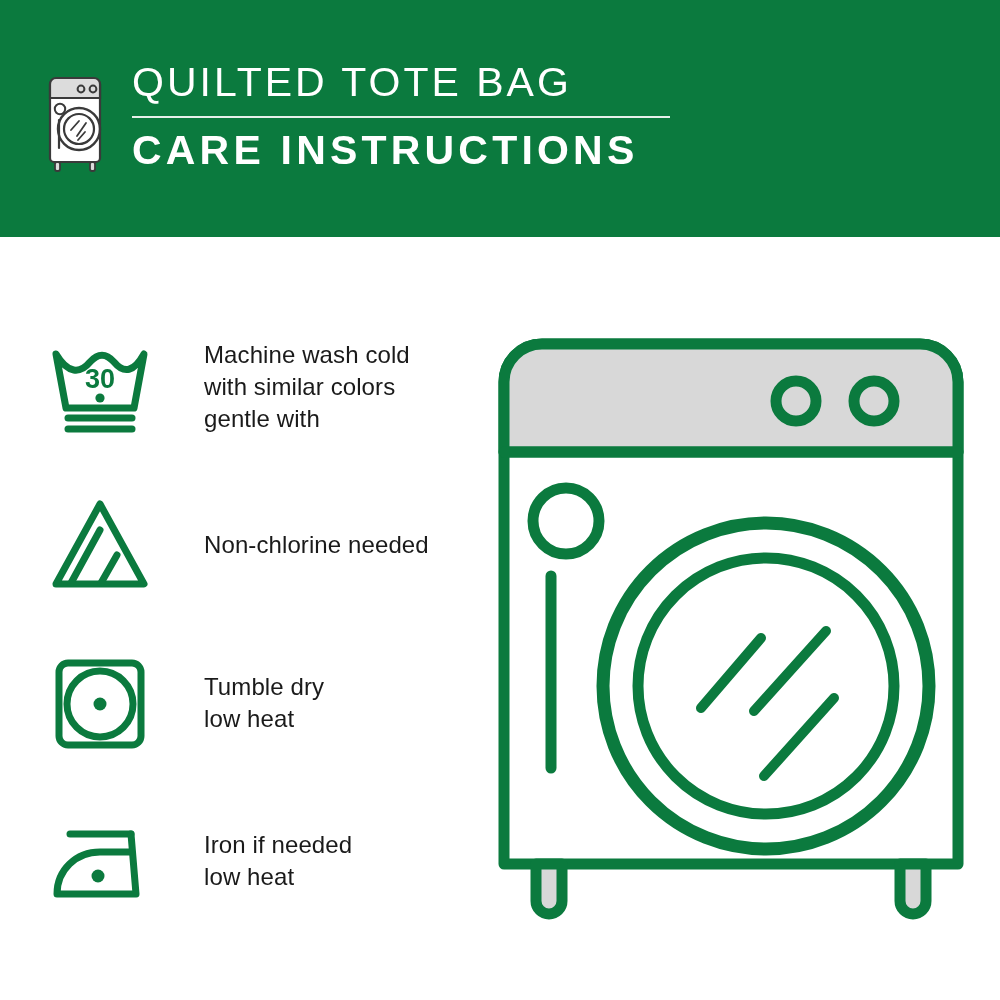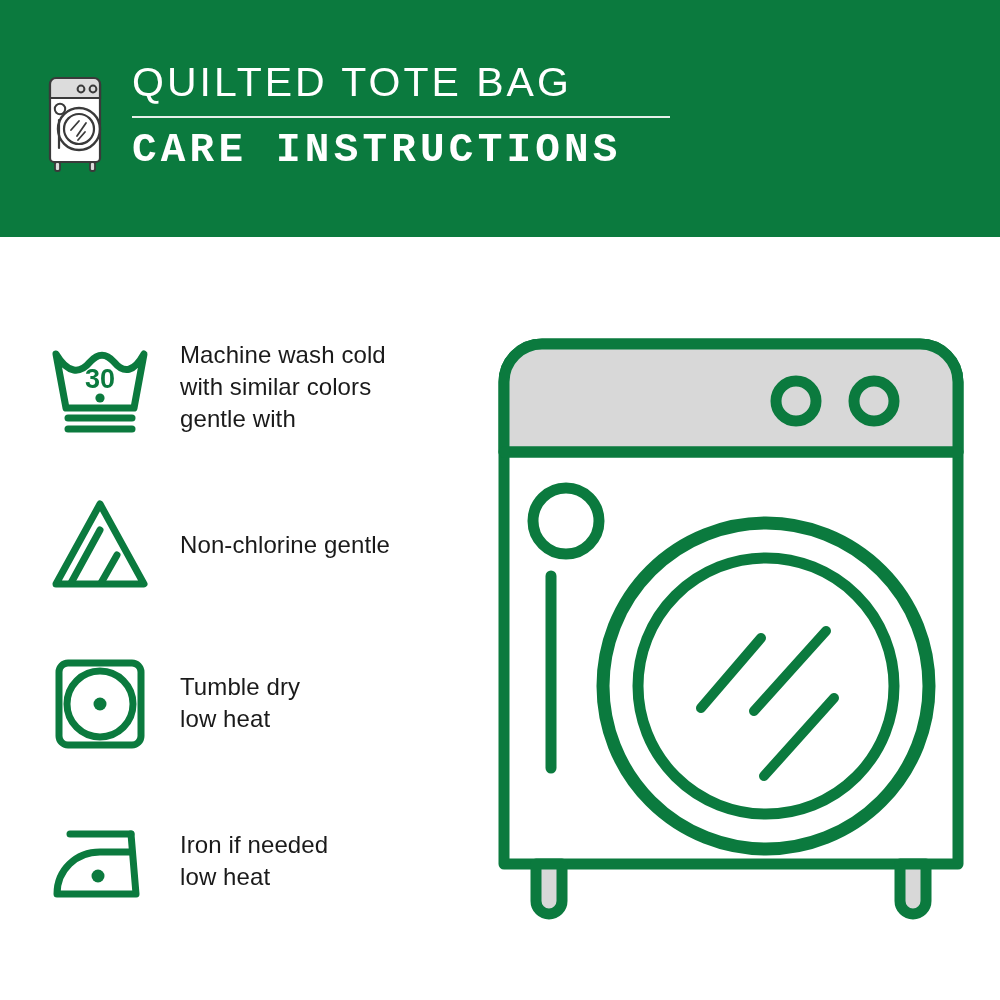--- a/index.html
+++ b/index.html
@@ -61,40 +61,41 @@
   }
   .title-divider {
     height: 2px;
     background: #e7f0ea;
     margin-top: 13px;
     margin-bottom: 12px;
     width: 538px;
   }
   .title-sub {
     color: #ffffff;
-    font-family: Liberation Mono, monospace;
+    font-family: Liberation Sans, sans-serif;
     font-size: 41px;
     font-weight: 700;
     letter-spacing: 4.2px;
     line-height: 1.0;
     white-space: nowrap;
   }
 
   
   .care-list {
     position: absolute;
     left: 44px;
     top: 330px;
     width: 430px;
   }
   .care-row {
     display: flex;
     align-items: flex-start;
     margin-bottom: 46px;
     min-height: 112px;
+    gap: 24px;
   }
   .care-row:last-child {
     margin-bottom: 0;
     align-items: flex-end;
   }
   .care-symbol {
     flex: 0 0 auto;
     width: 112px;
     height: 112px;
     display: flex;
@@ -206,21 +207,21 @@
           <g fill="none" stroke="#0b7a3e" stroke-width="7" stroke-linecap="round" stroke-linejoin="round">
 
             <path d="M52 12 L96 92 L8 92 Z"></path>
 
             <line x1="52" y1="38" x2="23" y2="91"></line>
             <line x1="69" y1="63" x2="53" y2="91"></line>
           </g>
         </svg>
       </div>
       <div class="care-text">
-        <span class="ln">Non-chlorine gentle</span>
+        <span class="ln">Non-chlorine needed</span>
       </div>
     </div>
 
     <div class="care-row">
       <div class="care-symbol">
         <svg viewBox="0 0 104 104" width="104" height="104" aria-hidden="true">
           <g fill="none" stroke="#0b7a3e" stroke-width="7" stroke-linecap="round" stroke-linejoin="round">
             <rect x="11" y="13" width="82" height="82" rx="9" ry="9"></rect>
             <circle cx="52" cy="54" r="33"></circle>
           </g>

